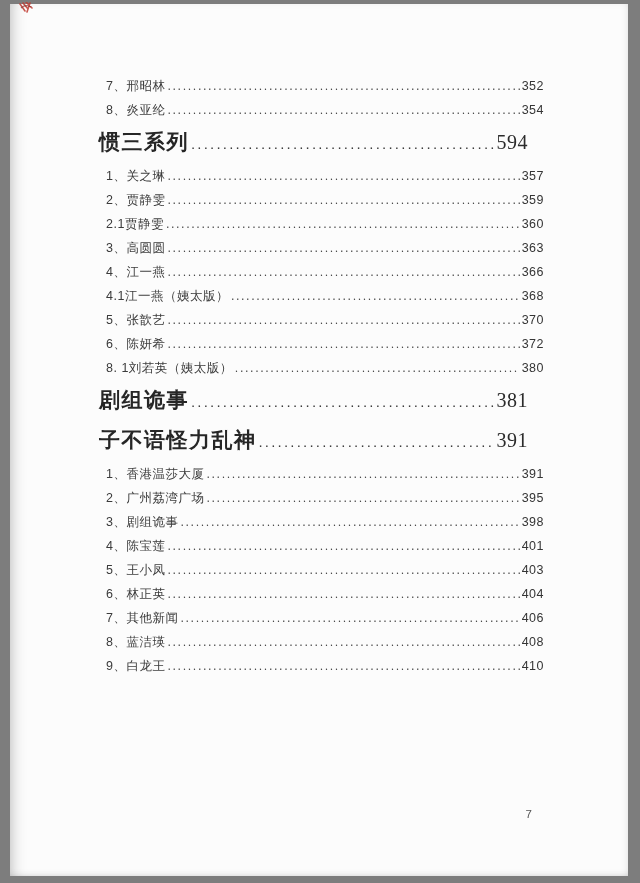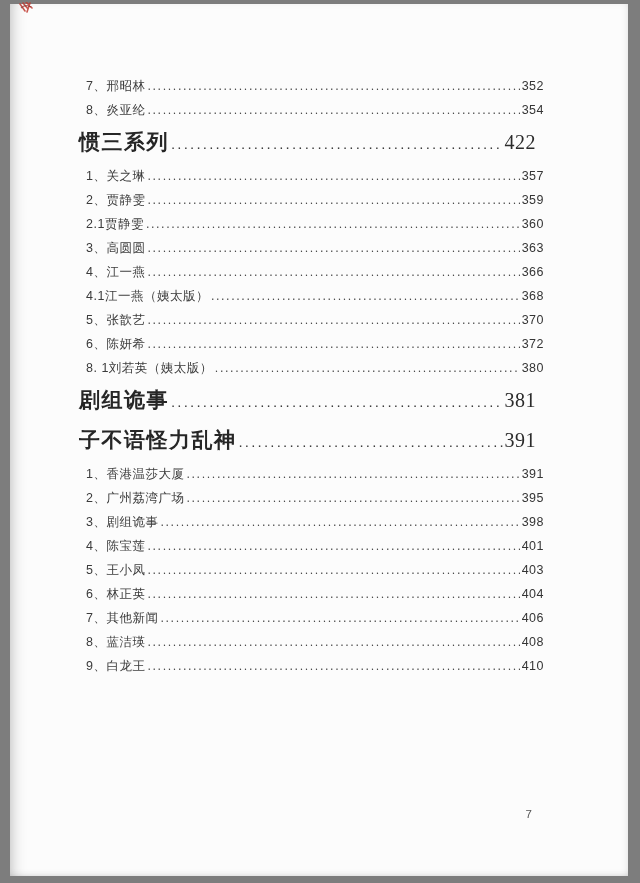--- a/index.html
+++ b/index.html
@@ -21,21 +21,21 @@
       inset 0 -6px 10px -8px rgba(0,0,0,0.20);
   }
   .scribble {
     position: absolute;
     left: 8px; top: -2px;
     width: 26px; height: 15px;
   }
   .toc {
     position: absolute;
     left: 0; top: 0; right: 0;
-    padding: 74px 84px 0 76px;
+    padding: 74px 84px 0 96px;
   }
   .row {
     display: flex;
     align-items: baseline;
     height: 24px;
     font-size: 12.5px;
     color: #3b3b3b;
     letter-spacing: 0.5px;
     cursor: pointer;
   }
@@ -50,21 +50,21 @@
   }
   .leader::after {
     content: "..................................................................................................................................................................................................................";
     letter-spacing: 1.6px;
   }
   .pg { white-space: nowrap; color: #353535; }
   .heading-row {
     display: flex;
     align-items: baseline;
     height: 36px;
-    margin: 2px 8px 4px -7px;
+    margin: 2px 16px 4px -7px;
     font-size: 21px;
     font-weight: bold;
     color: #262626;
     letter-spacing: 1.5px;
     cursor: pointer;
   }
   .heading-row .leader { font-size: 15px; font-weight: normal; color: #3c3c3c; }
   .heading-row .leader::after { letter-spacing: 2.2px; }
   .heading-row .pg {
     font-family: "Liberation Serif", "DejaVu Serif", serif;
@@ -100,21 +100,21 @@
   <div class="row">
     <span class="label">8、炎亚纶</span>
     <span class="leader"></span>
     <span class="pg">354</span>
   </div>
 
 
   <div class="heading-row">
     <span class="label">惯三系列</span>
     <span class="leader"></span>
-    <span class="pg">422</span>
+    <span class="pg">594</span>
   </div>
 
   <div class="row">
     <span class="label">1、关之琳</span>
     <span class="leader"></span>
     <span class="pg">357</span>
   </div>
 
   <div class="row">
     <span class="label">2、贾静雯</span>

